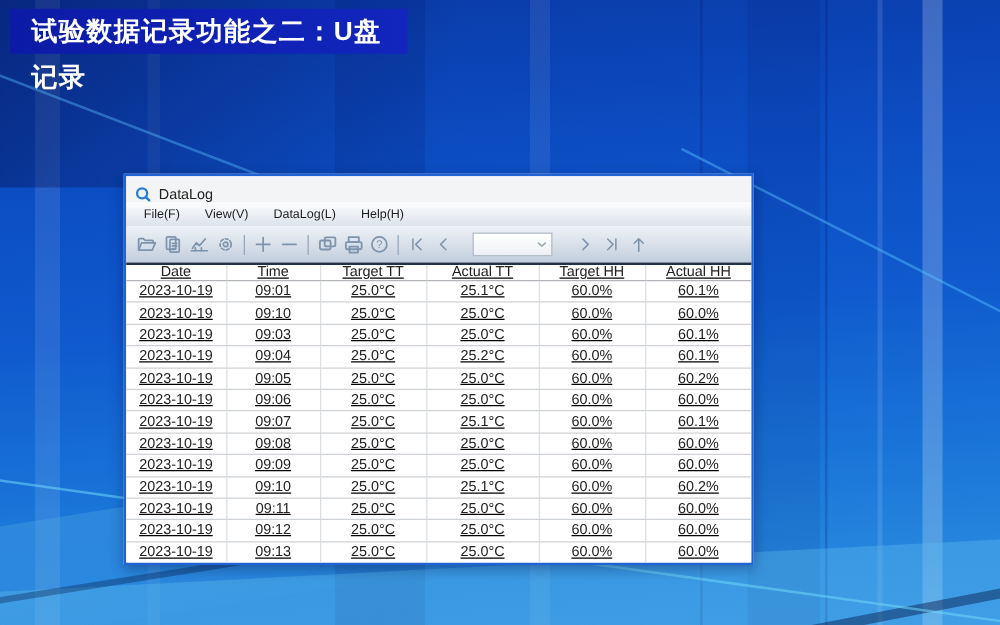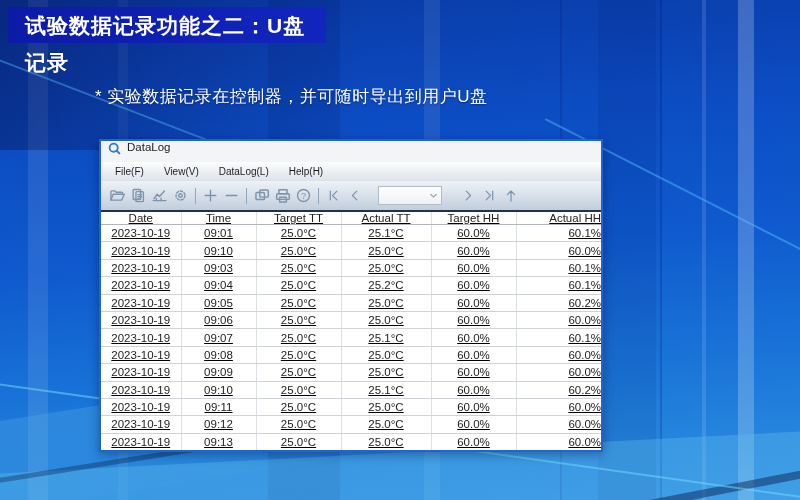--- a/index.html
+++ b/index.html
@@ -36,21 +36,21 @@
     background:linear-gradient(90deg,#0c1ba6,#1226bd);
     color:#fff;font-size:21px;font-weight:bold;line-height:37px;padding-left:17px;
     letter-spacing:1px;box-sizing:border-box;}
   .subtitle{position:absolute;left:95px;top:85px;color:#fff;font-size:17px;
     letter-spacing:.5px;text-shadow:0 1px 2px rgba(0,0,40,.4);}
 
   
   .appwin{position:absolute;left:99px;top:139px;width:504px;height:313px;
     box-sizing:border-box;border:2px solid #2163d4;background:#fff;
     box-shadow:0 3px 10px rgba(0,10,50,.35);display:flex;flex-direction:column;}
-  .titlebar{height:21px;flex:0 0 21px;background:#f3f4f5;display:flex;align-items:flex-start;
+  .titlebar{height:21px;flex:0 0 21px;background:#f3f4f5;display:flex;align-items:flex-end;
     padding-left:7px;gap:6px;}
   .titlebar .wtitle{font-size:11.5px;color:#222;}
   .appicon{width:13px;height:13px;display:inline-block;}
   .menubar{height:19px;flex:0 0 19px;background:linear-gradient(#fcfdfe,#dde2ea);
     display:flex;align-items:center;font-size:10px;color:#1d1d1d;padding-left:4px;}
   .menu-item{padding:0 10px;line-height:19px;cursor:default;}
   .toolbar{height:29px;flex:0 0 29px;background:linear-gradient(#eef2f7,#c2cedd);
     border-bottom:2px solid #223048;display:flex;align-items:center;padding-left:6px;}
   .tbtn{width:21px;height:22px;display:inline-flex;align-items:center;justify-content:center;flex:0 0 auto;}
   .tbtn svg{display:block;}
@@ -58,21 +58,21 @@
   .combo{width:62px;height:17px;margin:0 16px 0 13px;background:linear-gradient(#ffffff,#eef1f4);
     border:1px solid #b3bdc8;display:inline-flex;align-items:center;justify-content:flex-end;flex:0 0 auto;}
   .combo svg{margin-right:2px;}
 
   
   .tablewrap{flex:1 1 auto;background:#fff;overflow:hidden;text-decoration:underline;}
   table.data{width:100%;height:100%;border-collapse:collapse;table-layout:fixed;font-size:11.5px;color:#222;}
   table.data th, table.data td{text-align:center;padding:0;border-right:1px solid #dcdfe3;
     border-bottom:1px solid #cfd2d6;font-weight:normal;white-space:nowrap;overflow:hidden;}
   table.data th{border-bottom:1px solid #b2b5b9;}
-  table.data th:last-child, table.data td:last-child{border-right:none;text-align:right;}
+  table.data th:last-child, table.data td:last-child{border-right:none;}
   table.data tr:last-child td{border-bottom:none;}
 </style>
 </head>
 <body>
 
 <div class="stage">
 
   <div class="bg vs vs1"></div>
   <div class="bg vs vs2"></div>
   <div class="bg vs vs3"></div>
@@ -87,21 +87,20 @@
   <div class="bg facet2"></div>
   <div class="bg band1"></div>
   <div class="bg band2"></div>
   <div class="bg diag d1"></div>
   <div class="bg diag d2"></div>
   <div class="bg diag d3"></div>
 
   <div class="banner">
     <span>试验数据记录功能之二：U盘记录</span>
   </div>
-  <div class="subtitle">* 实验数据记录在控制器，并可随时导出到用户U盘</div>
 
   <div class="appwin">
     <div class="titlebar">
       <span class="appicon">
         <svg width="13" height="13" viewBox="0 0 16 16">
           <circle cx="7" cy="7" r="5" fill="#eaf3fb" stroke="#2a7ad0" stroke-width="2.2"></circle>
           <line x1="10.6" y1="10.6" x2="14" y2="14" stroke="#2a7ad0" stroke-width="2.4" stroke-linecap="round"></line>
         </svg>
       </span>
       <span class="wtitle">DataLog</span>

